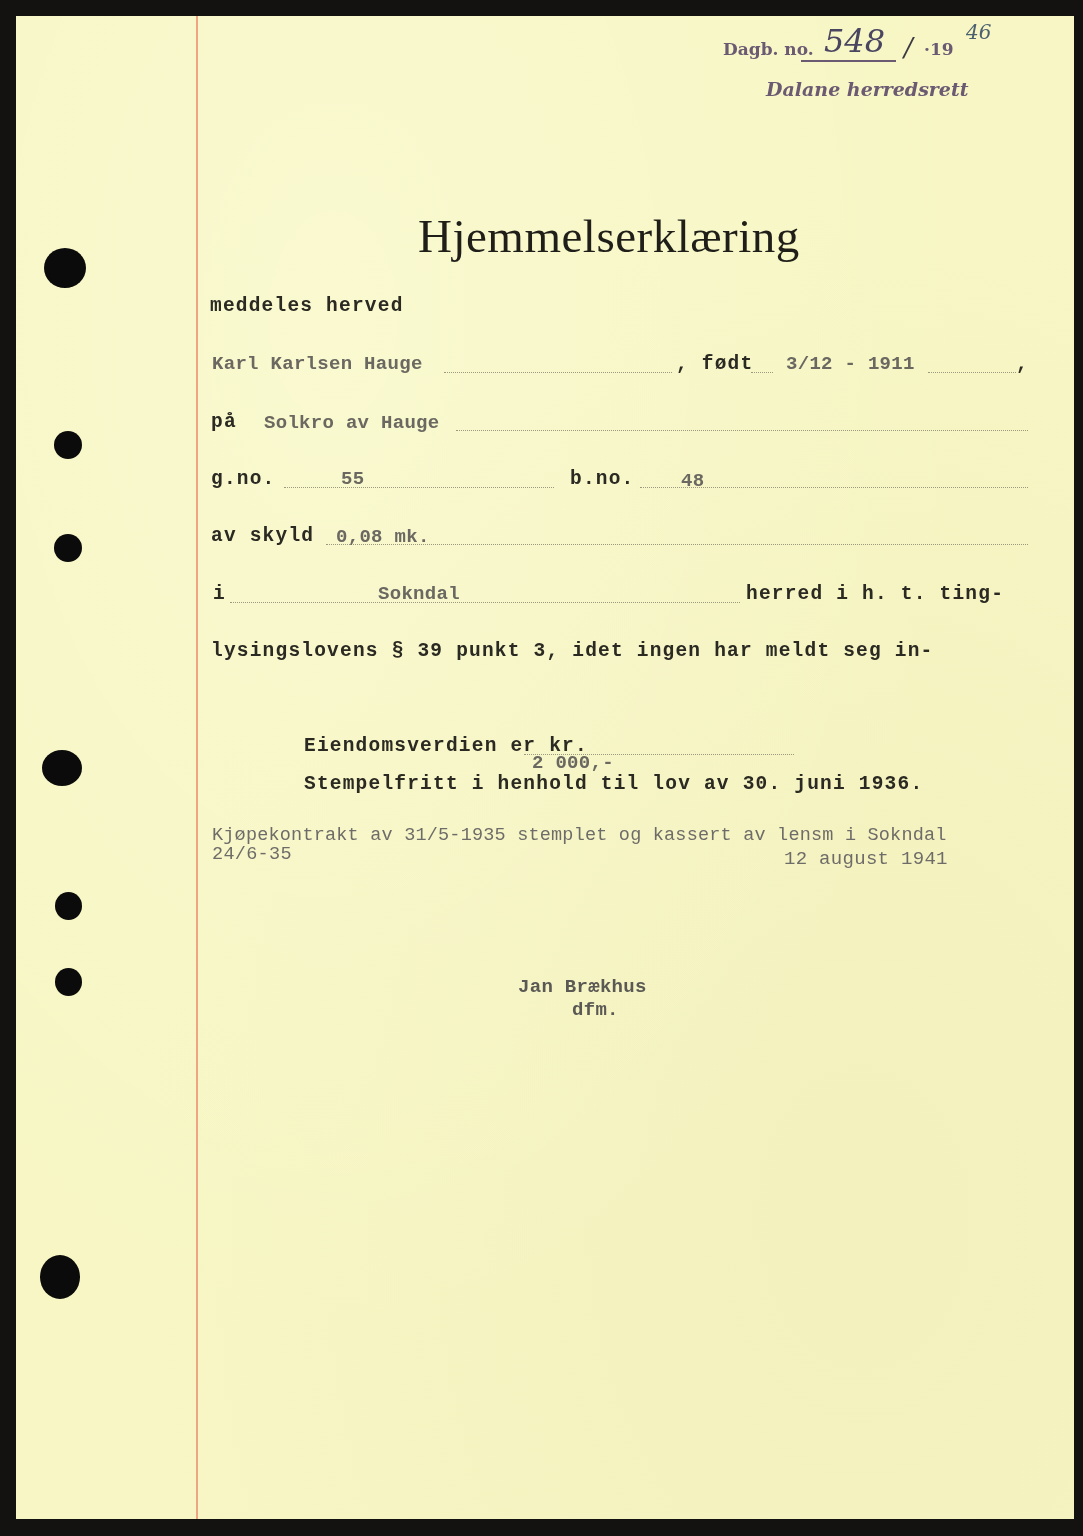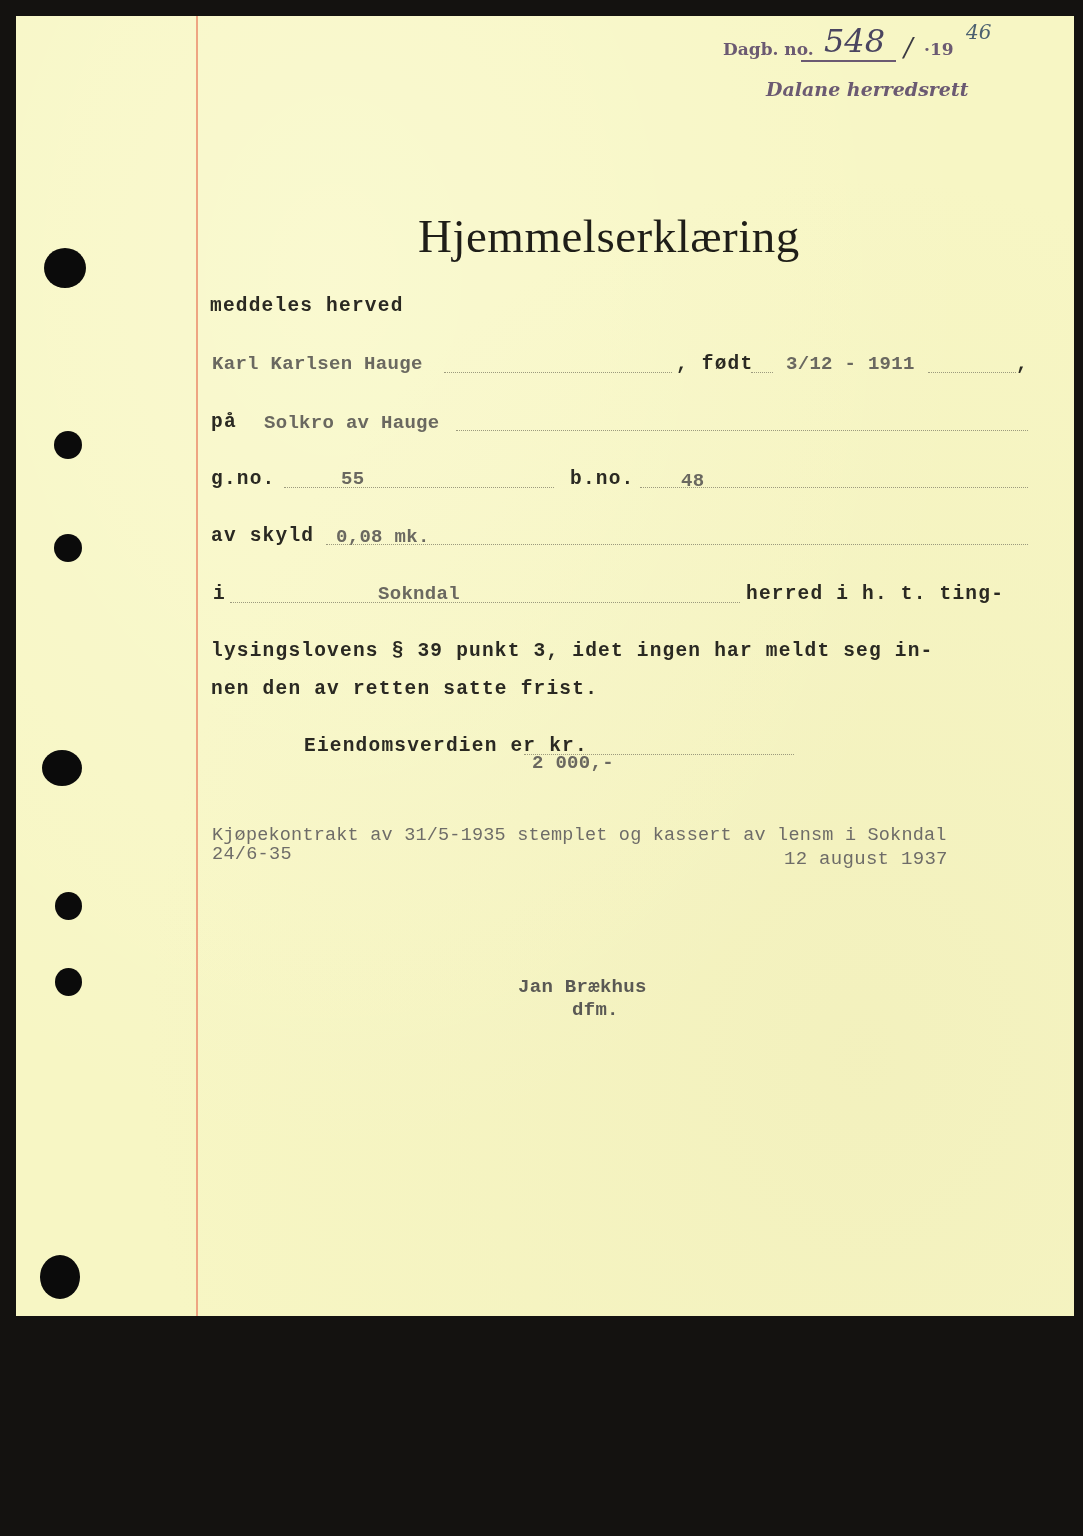--- a/index.html
+++ b/index.html
@@ -1,18 +1,18 @@
 <!DOCTYPE html>
 <html><head>
 <meta charset="utf-8">
 <style>
   html, body { margin:0; padding:0; }
   body { width:1083px; height:1536px; background:#141210; position:relative; overflow:hidden; }
   .paper {
-    position:absolute; left:16px; top:16px; width:1058px; height:1300px;
+    position:absolute; left:16px; top:16px; width:1058px; height:1503px;
     background:#f7f6c4;
     background-image: radial-gradient(ellipse at 30% 20%, rgba(255,255,230,0.35), rgba(0,0,0,0) 60%),
                       radial-gradient(ellipse at 80% 80%, rgba(230,225,170,0.25), rgba(0,0,0,0) 60%);
   }
   .margin-line { position:absolute; left:180px; top:0; width:2px; height:100%; background:#eea582; }
   .hole { position:absolute; background:#0b0b0b; border-radius:50%; }
   .abs { position:absolute; white-space:nowrap; }
   .stamp { font-family:"DejaVu Serif", serif; font-weight:bold; color:#6b5a72; font-size:17px; }
   .hand { font-family:"DejaVu Serif", serif; font-style:italic; color:#3b3a42; }
   .title { font-family:"Liberation Serif", serif; font-size:47px; color:#1f1e18; letter-spacing:0.5px; }
@@ -70,26 +70,26 @@
   <div class="abs tw" style="left:195px;top:509px;">av skyld</div>
   <div class="dots" style="left:310px;top:528px;width:702px;"></div>
   <div class="abs fill" style="left:320px;top:510px;">0,08 mk.</div>
 
   <div class="abs tw" style="left:197px;top:567px;">i</div>
   <div class="dots" style="left:214px;top:586px;width:510px;"></div>
   <div class="abs fill" style="left:362px;top:567px;">Sokndal</div>
   <div class="abs tw" style="left:730px;top:567px;">herred i h. t. ting-</div>
 
   <div class="abs tw" style="left:195px;top:624px;">lysingslovens § 39 punkt 3, idet ingen har meldt seg in-</div>
-  <div class="abs tw" style="left:195px;top:662px;">nen den av retten satte frist.</div>
 
   <div class="abs tw" style="left:288px;top:719px;">Eiendomsverdien er kr.</div>
   <div class="dots" style="left:508px;top:738px;width:270px;"></div>
   <div class="abs fill" style="left:516px;top:720px;margin-top:16px;">2 000,-</div>
 
+  <div class="abs tw" style="left:288px;top:757px;">Stempelfritt i henhold til lov av 30. juni 1936.</div>
 
   <div class="abs fill" style="left:196px;top:809px;font-weight:normal;color:#6e6c68;font-size:18.5px;letter-spacing:0.2px;">Kjøpekontrakt av 31/5-1935 stemplet og kassert av lensm i Sokndal</div>
   <div class="abs fill" style="left:196px;top:828px;font-weight:normal;color:#6e6c68;font-size:18.5px;">24/6-35</div>
-  <div class="abs fill" style="left:768px;top:832px;font-weight:normal;color:#6e6c68;font-size:19px;">12 august 1937</div>
+  <div class="abs fill" style="left:768px;top:832px;font-weight:normal;color:#6e6c68;font-size:19px;">12 august 1941</div>
 
   <div class="abs fill" style="left:502px;top:960px;color:#5a5954;">Jan Brækhus</div>
   <div class="abs fill" style="left:556px;top:983px;color:#5a5954;">dfm.</div>
 </div>
 
 </body></html>

